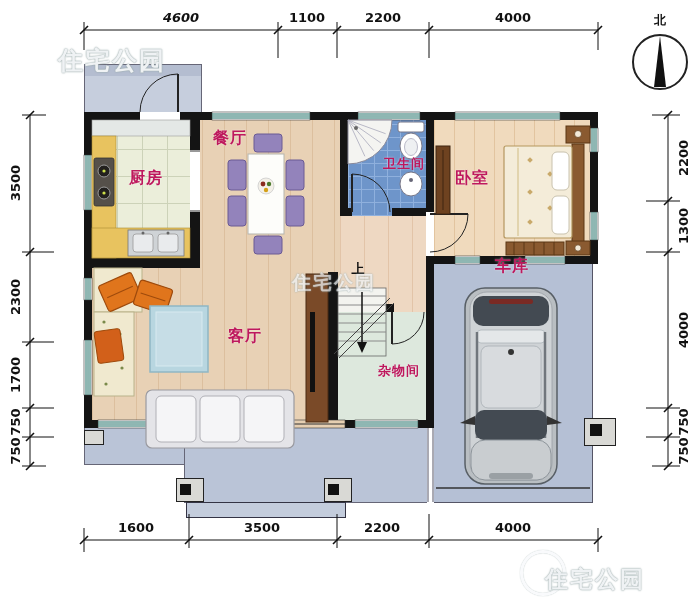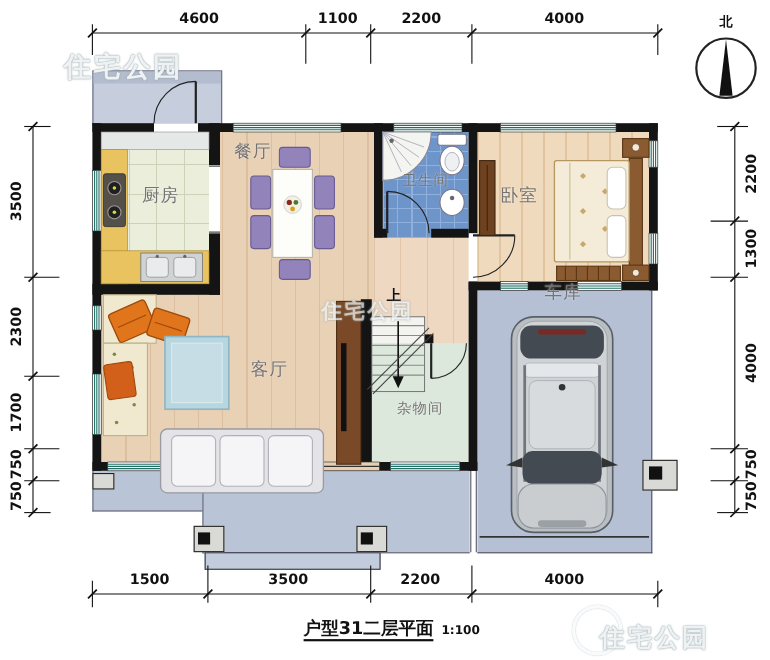--- a/index.html
+++ b/index.html
@@ -24,23 +24,23 @@
     background-image:repeating-linear-gradient(90deg,#e2c49f 0 1px,transparent 1px 20px);}
   .floor-storage{left:338px;top:312px;width:88px;height:108px;background:#dde8dd;}
   .floor-stairs{left:338px;top:288px;width:48px;height:68px;background:#f3f3ef;}
   .floor-garage{left:434px;top:264px;width:158px;height:238px;background:#b5c0d5;border-right:1px solid #556;border-bottom:1px solid #556;}
   .terr1{left:84px;top:428px;width:100px;height:36px;background:#bac4d7;border-left:1px solid #667;border-bottom:1px solid #667;}
   .terr2{left:184px;top:428px;width:242px;height:74px;background:#bac4d7;border-left:1px solid #667;border-bottom:1px solid #667;}
   .terr3{left:186px;top:502px;width:158px;height:14px;background:#c3ccdc;border:1px solid #334;}
   .col{position:absolute;background:#d9d9d5;border:1.5px solid #222;}
   .col .core{position:absolute;background:#111;}
   
-  .room-label{position:absolute;color:#737373;font-weight:normal;font-size:16px;text-align:center;
+  .room-label{position:absolute;color:#be185d;font-weight:bold;font-size:16px;text-align:center;
               letter-spacing:1px;text-shadow:0 0 2px rgba(255,255,255,.6);}
-  .small-label{font-size:13px;}
+  .small-label{font-size:13px;text-align:right;}
   .dim{position:absolute;color:#111;font-size:13px;font-weight:bold;text-align:center;width:60px;height:16px;line-height:16px;}
   .dim-v{width:44px;transform:rotate(-90deg);}
   .caption{position:absolute;left:276px;top:561px;color:#111;font-weight:bold;font-size:16px;}
   .caption .t{border-bottom:2px solid #111;padding-bottom:1px;}
   .caption .s{font-size:11px;margin-left:7px;border:none;}
   .north-label{position:absolute;left:646px;top:12px;width:28px;text-align:center;font-size:12px;font-weight:bold;color:#111;}
   .up-label{position:absolute;left:346px;top:260px;width:24px;text-align:center;font-size:13px;font-weight:bold;color:#111;}
   .wm{position:absolute;color:rgba(248,249,252,0.9);font-weight:bold;letter-spacing:2px;
       text-shadow:0 0 1px #9aa,0 0 2px #9aa;}
   .wm1{left:58px;top:44px;font-size:25px;}
@@ -442,46 +442,43 @@
 
     <div class="room-label" style="left:116px;top:168px;width:60px;">厨房</div>
     <div class="room-label" style="left:200px;top:128px;width:60px;">餐厅</div>
     <div class="room-label small-label" style="left:349px;top:155px;width:76px;">卫生间</div>
     <div class="room-label" style="left:442px;top:168px;width:60px;">卧室</div>
     <div class="room-label" style="left:215px;top:326px;width:60px;">客厅</div>
     <div class="room-label small-label" style="left:344px;top:362px;width:76px;">杂物间</div>
     <div class="room-label" style="left:482px;top:256px;width:60px;">车库</div>
     <div class="up-label">上</div>
 
-    <div class="dim" style="left:151px;top:10px;">4600</div>
+    <div class="dim" style="left:151px;top:10px;font-style:italic;">4600</div>
     <div class="dim" style="left:277px;top:10px;">1100</div>
     <div class="dim" style="left:353px;top:10px;">2200</div>
     <div class="dim" style="left:483px;top:10px;">4000</div>
 
-    <div class="dim" style="left:106px;top:520px;">1500</div>
+    <div class="dim" style="left:106px;top:520px;">1600</div>
     <div class="dim" style="left:232px;top:520px;">3500</div>
     <div class="dim" style="left:352px;top:520px;">2200</div>
     <div class="dim" style="left:483px;top:520px;">4000</div>
 
     <div class="dim dim-v" style="left:-6px;top:175px;">3500</div>
     <div class="dim dim-v" style="left:-6px;top:289px;">2300</div>
     <div class="dim dim-v" style="left:-6px;top:367px;">1700</div>
     <div class="dim dim-v" style="left:-6px;top:414px;">750</div>
     <div class="dim dim-v" style="left:-6px;top:443px;">750</div>
 
     <div class="dim dim-v" style="left:662px;top:150px;">2200</div>
     <div class="dim dim-v" style="left:662px;top:218px;">1300</div>
     <div class="dim dim-v" style="left:662px;top:322px;">4000</div>
     <div class="dim dim-v" style="left:662px;top:414px;">750</div>
     <div class="dim dim-v" style="left:662px;top:443px;">750</div>
 
     <div class="north-label">北</div>
 
-    <div class="caption">
-      <span class="t">户型31二层平面</span><span class="s">1:100</span>
-    </div>
 
     <div class="wm wm1">住宅公园</div>
     <div class="wm wm2">住宅公园</div>
     <div class="wm-ring"></div>
     <div class="wm wm3">住宅公园</div>
   </div>
 </div>
 
 </body></html>

